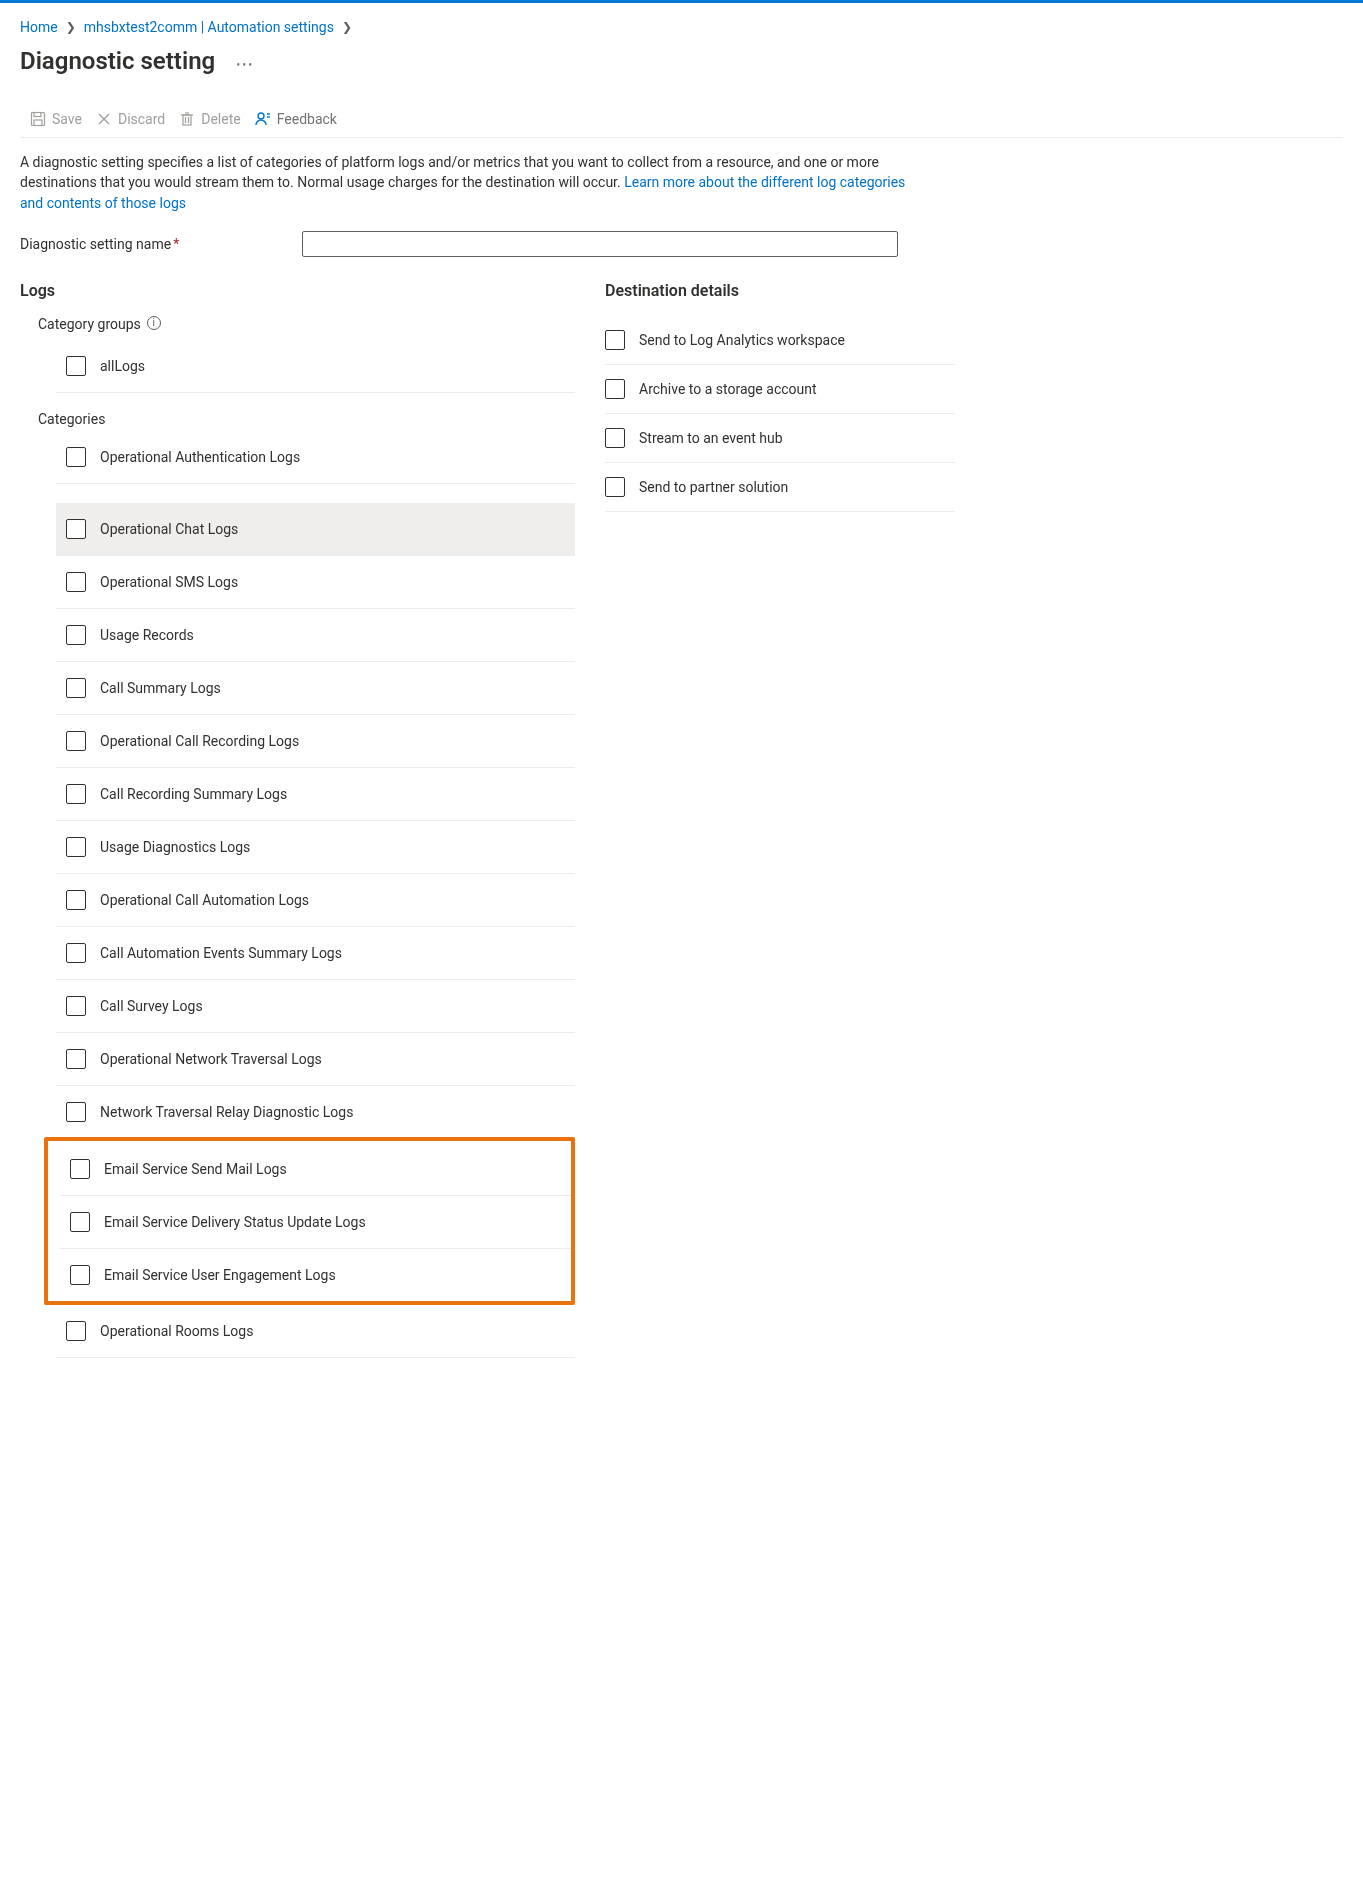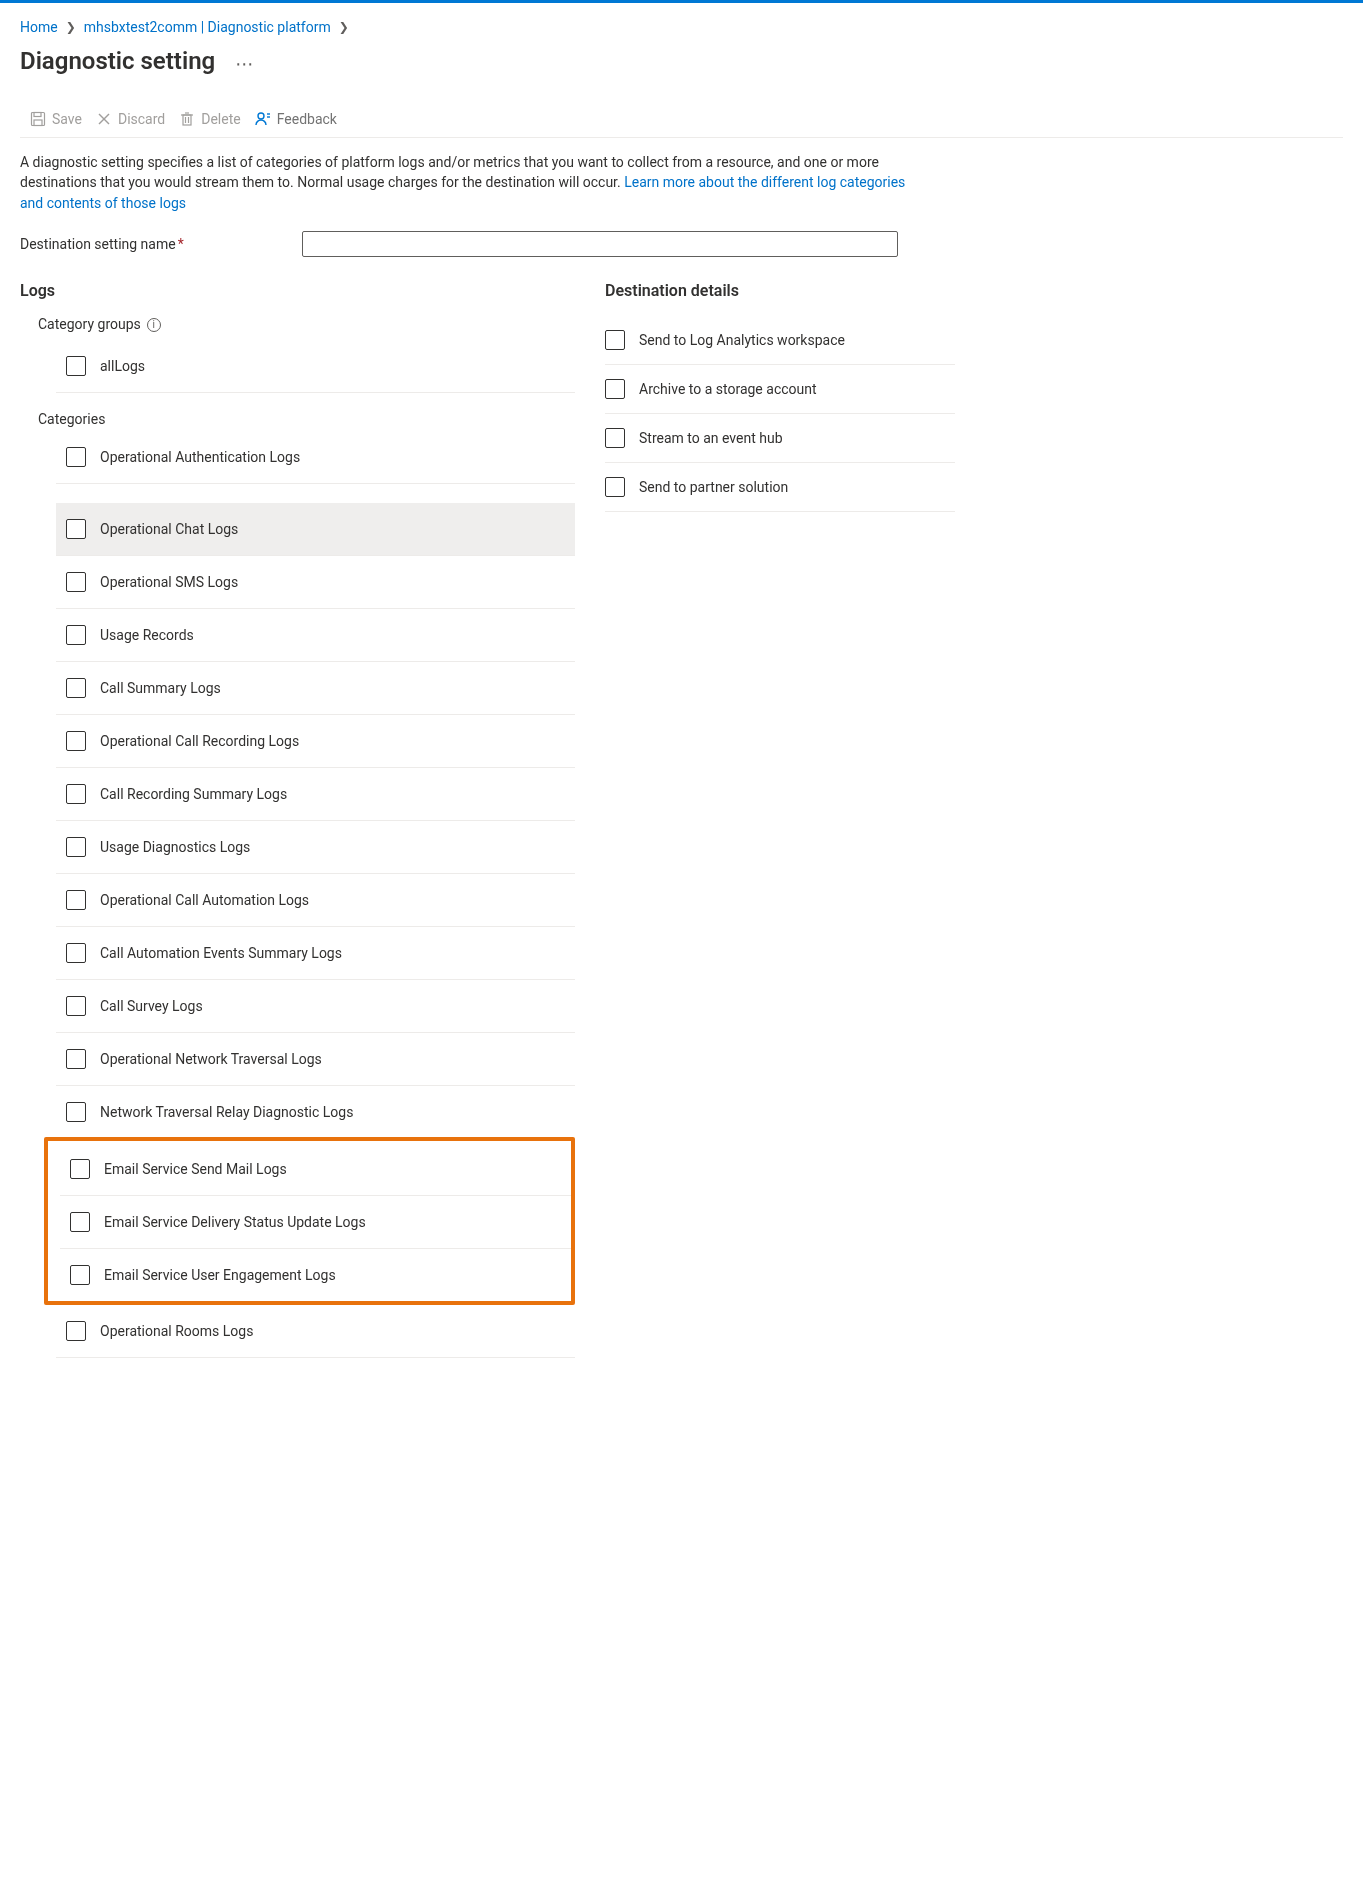--- a/index.html
+++ b/index.html
@@ -60,21 +60,21 @@
     height: 26px;
     border: 1px solid #605e5c;
     border-radius: 2px;
     padding: 2px 8px;
     font-size: 14px;
   }
   .cols { display: flex; gap: 30px; }
   .col-left { flex: 0 0 555px; }
   .col-right { flex: 0 0 350px; }
   .sec-head { font-weight: 600; font-size: 16px; margin-bottom: 16px; }
-  .subhead { font-size: 14px; margin: 10px 0 8px 18px; display:flex; align-items:flex-end; gap:6px;}
+  .subhead { font-size: 14px; margin: 10px 0 8px 18px; display:flex; align-items:flex-start; gap:6px;}
   .subhead.cat { margin-left: 18px; margin-top: 18px; margin-bottom: 4px;}
   .info-icon {
     display:inline-block; width:14px; height:14px; border:1px solid #605e5c; border-radius:50%;
     font-size:10px; line-height:12px; text-align:center; color:#605e5c;
   }
   .chk-row {
     display: flex;
     align-items: center;
     gap: 14px;
     padding: 16px 10px 16px 10px;
@@ -109,21 +109,21 @@
   .highlight-box .chk-row:last-child { border-bottom: none; }
 </style>
 </head>
 <body>
 
 <div class="page">
 
   <nav class="breadcrumb">
     <a>Home</a>
     <span class="chev">❯</span>
-    <a>mhsbxtest2comm | Diagnostic platform</a>
+    <a>mhsbxtest2comm | Automation settings</a>
     <span class="chev">❯</span>
   </nav>
 
   <div class="title-row">
     <h1 class="title">Diagnostic setting</h1>
     <span class="more-dots">⋯</span>
   </div>
 
   <div class="toolbar">
     <span class="tb-btn">
@@ -161,21 +161,21 @@
       <span>Feedback</span>
     </span>
   </div>
 
   <p class="desc">
     <span>A diagnostic setting specifies a list of categories of platform logs and/or metrics that you want to collect from a resource, and one or more destinations that you would stream them to. Normal usage charges for the destination will occur. </span><a href="#">Learn more about the different log categories and contents of those logs</a>
   </p>
 
   <div class="name-row">
     <div class="name-label">
-      <span>Destination setting name</span><span class="req">*</span>
+      <span>Diagnostic setting name</span><span class="req">*</span>
     </div>
     <input type="text" class="name-input" value="" style="">
   </div>
 
   <div class="cols">
     <div class="col-left">
       <div class="sec-head">Logs</div>
 
       <div class="subhead">
         <span>Category groups</span>

